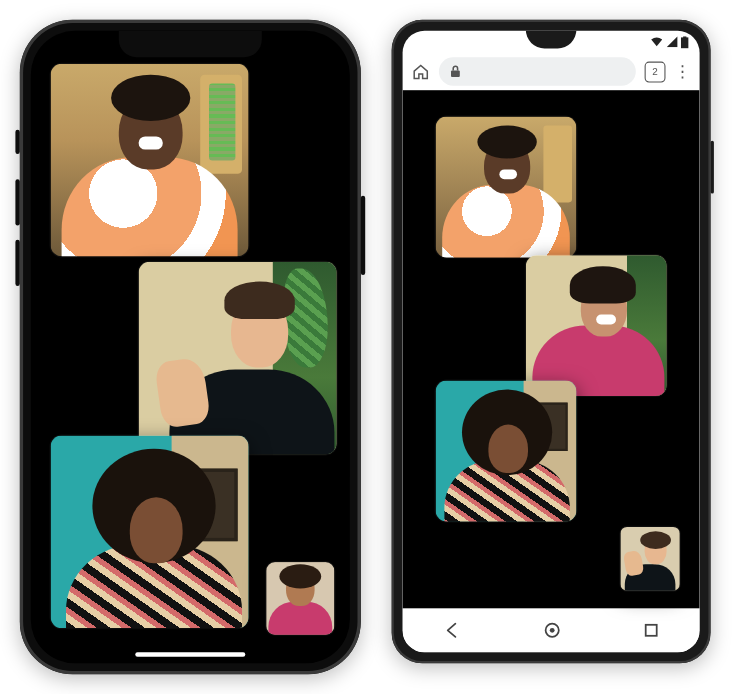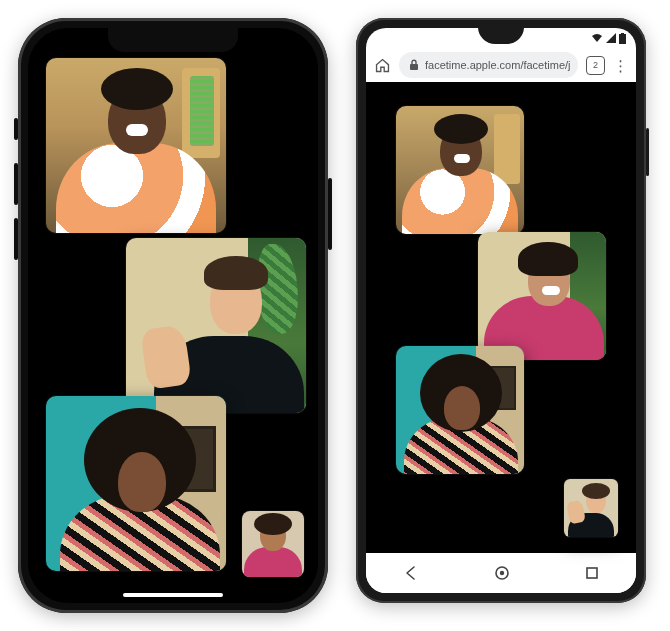--- a/index.html
+++ b/index.html
@@ -275,21 +275,20 @@
             <path d="M3 9 L10 3 L17 9 V17 H12 V12 H8 V17 H3 Z" fill="none" stroke="#555" stroke-width="1.6"></path>
           </svg>
       </span>
       <div class="url-field">
         <span>
           <svg width="10" height="12" viewBox="0 0 10 12">
               <rect x="1" y="5" width="8" height="6" rx="1" fill="#555"></rect>
               <path d="M3 5 V3.2 A2 2 0 0 1 7 3.2 V5" fill="none" stroke="#555" stroke-width="1.4"></path>
             </svg>
         </span>
-        <span>facetime.apple.com/facetime/j</span>
       </div>
       <div class="tab-count">
         <span>2</span>
       </div>
       <span style="font-size:15px;color:#555;line-height:1;">⋮</span>
     </div>
 
     <div class="droid-content">
 
       <div class="tile an-t1">

